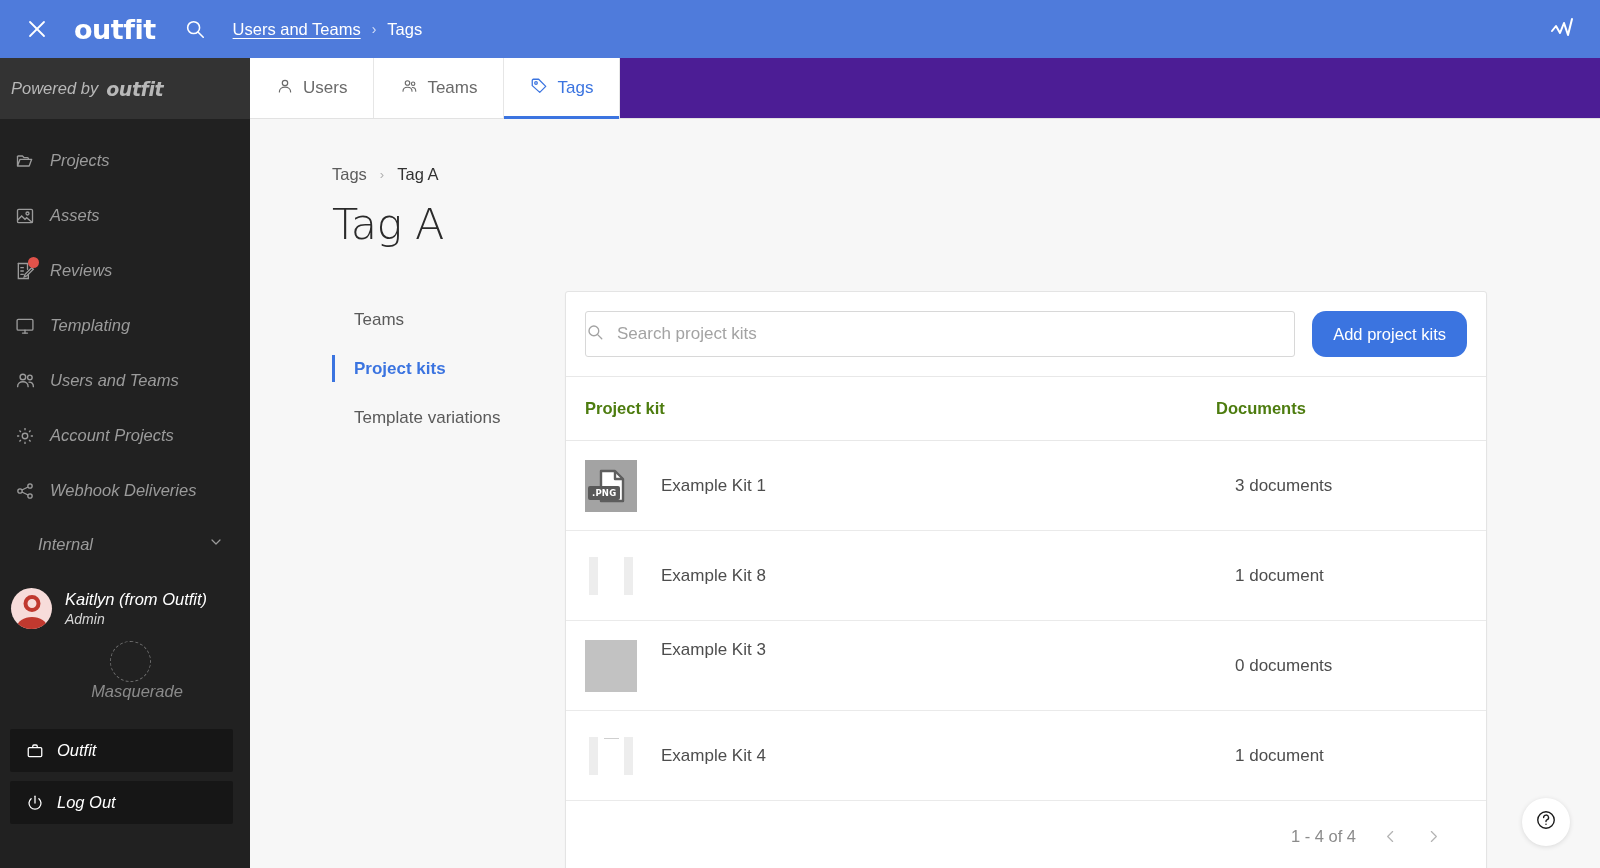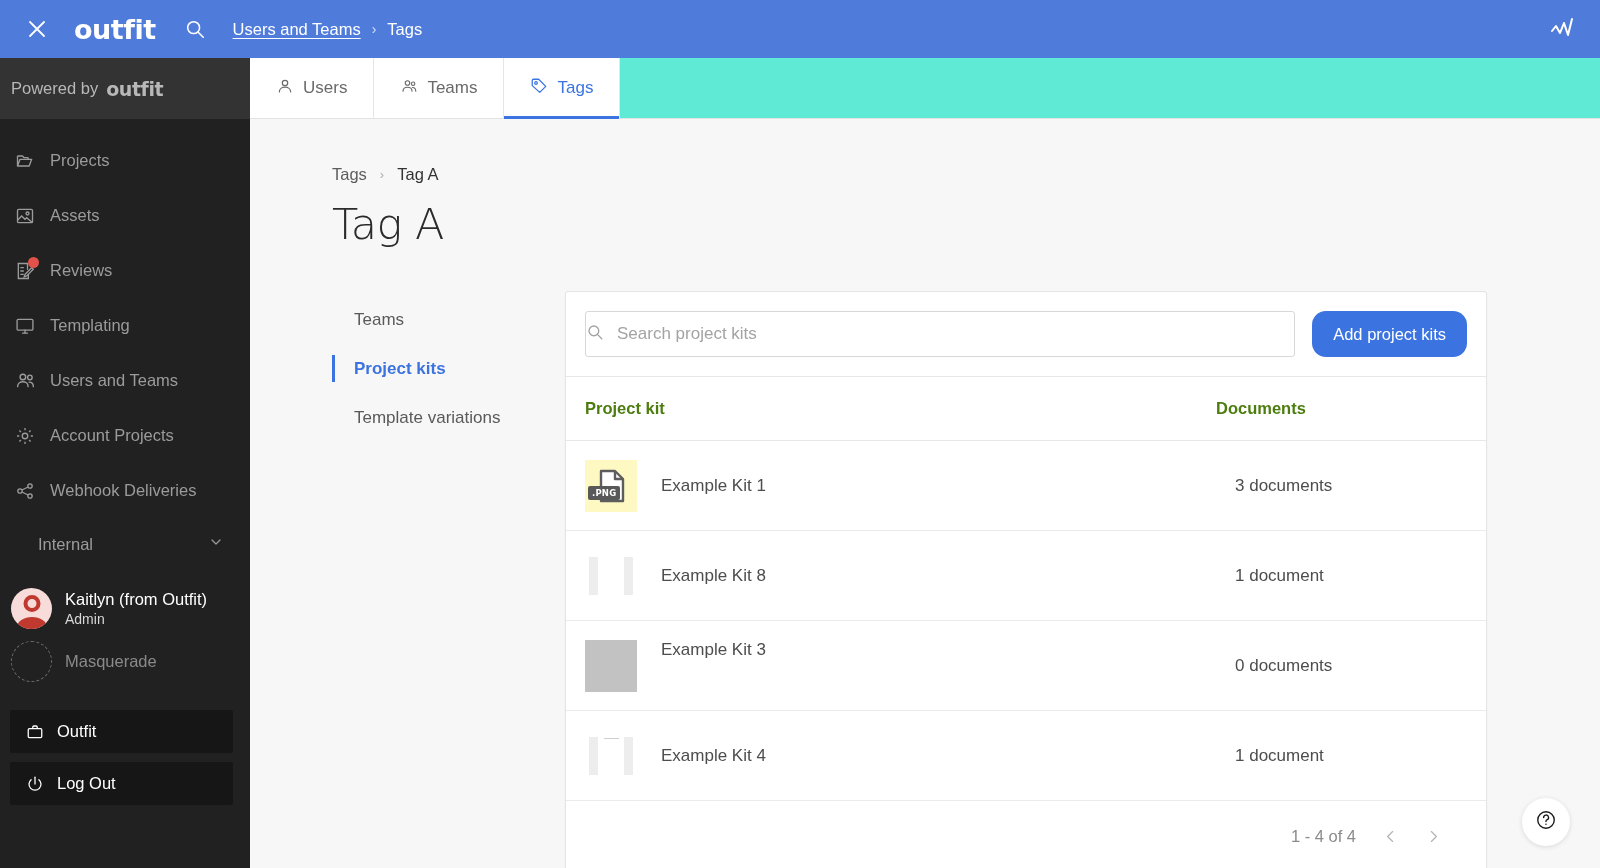--- a/index.html
+++ b/index.html
@@ -31,20 +31,21 @@
     text-underline-offset: 3px; cursor:pointer;
   }
   .crumb-sep { color:#d6e0f7; font-size:14px; margin: 0 11px; }
   .crumb-cur { color:#ffffff; font-size:16.5px; }
   .topbar-right { margin-left:auto; display:flex; align-items:center; }
 
   
   .sidebar {
     position:absolute; top:58px; left:0; width:250px; height:810px;
     background:#212121;
+    font-style:italic;
   }
   .powered {
     height: 61px; background:#333333;
     display:flex; align-items:center; padding-left: 11px;
     color:#b8b8b8; font-size:16.5px;
   }
   .powered-logo {
     color:#b8b8b8; font-size:19px; font-weight:700; margin-left:8px;
     letter-spacing:-0.4px; font-family:"DejaVu Sans", sans-serif;
   }
@@ -76,42 +77,42 @@
     border:4.5px solid #c0392f; background:#f7dcda;
   }
   .avatar .body {
     position:absolute; left:50%; bottom:-8px; transform:translateX(-50%);
     width:30px; height:20px; border-radius:50% 50% 0 0; background:#c0392f;
   }
   .user-text { margin-left:13px; }
   .user-name { color:#ffffff; font-size:16.5px; line-height:22px; }
   .user-role { color:#d7d7d7; font-size:14px; line-height:19px; }
 
-  .masq { display:flex; align-items:center; padding: 12px 0 0 11px; cursor:pointer;}
+  .masq { display:flex; align-items:center; padding: 12px 0 0 11px; cursor:pointer;flex-direction:column;}
   .masq-circle {
     width:41px; height:41px; border-radius:50%;
     border:1.6px dashed #6d6d6d; flex:none;
   }
   .masq-label { margin-left:13px; color:#8a8a8a; font-size:16.5px; }
 
   .btn-dark {
     display:flex; align-items:center; height:43px;
     margin: 0 17px 9px 10px; background:#161616;
     color:#ffffff; font-size:16.5px; padding-left:16px; cursor:pointer;
     border-radius: 2px;
   }
   .btn-dark .ico { margin-right:13px; display:flex; align-items:center; }
 
   
   .main {
     position:absolute; top:58px; left:250px;
     width:1350px; height:810px; background:#f7f7f7;
   }
   .tabbar {
-    height:61px; background:#5eead4; display:flex; align-items:stretch;
+    height:61px; background:#4c1d95; display:flex; align-items:stretch;
     border-bottom:1px solid #e2e2e2;
   }
   .tab {
     display:flex; align-items:center; gap:9px;
     padding: 0 26px; font-size:17px; color:#6a6a6a;
     border-right:1px solid #e6e6e6; cursor:pointer;
     position:relative; background:#fff;
   }
   .tab.active { color:#3b74e0; }
   .tab.active:after {
@@ -170,21 +171,21 @@
     border-bottom:1px solid #e8e8e8;
   }
   table.kits th.docs { padding-left: 0; width: 270px;}
   table.kits td {
     padding: 0 0 0 19px; border-bottom:1px solid #eaeaea;
     font-size:17px; color:#4d4d4d; height:90px; vertical-align:middle;
   }
   td.docs { padding-left:0; width:270px; color:#4d4d4d; }
   .thumb {
     width:52px; height:52px; margin-right:24px; flex:none;
-    background:#fef9c3; position:relative; overflow:hidden;
+    background:#a3a3a3; position:relative; overflow:hidden;
   }
   .thumb.plain { background:#c2c2c2; }
   .thumb.bars { background:#ffffff; }
   .thumb.bars:before, .thumb.bars:after {
     content:""; position:absolute; top:7px; bottom:7px; width:9px; background:#ededed;
   }
   .thumb.bars:before { left:4px; }
   .thumb.bars:after { right:4px; }
   .thumb.bars .tick {
     position:absolute; top:8px; left:19px; width:15px; height:1.5px; background:#cfcfcf;

